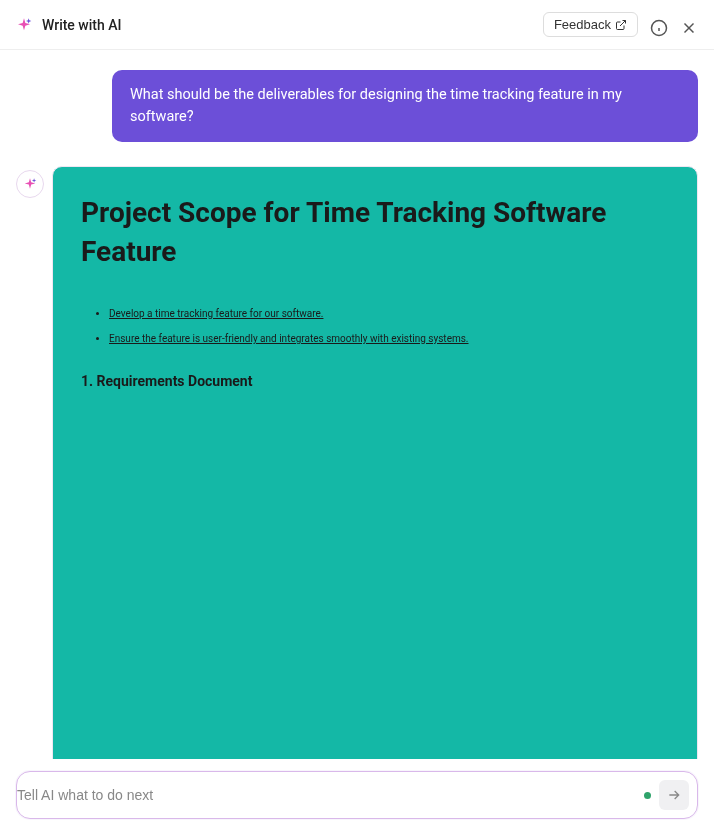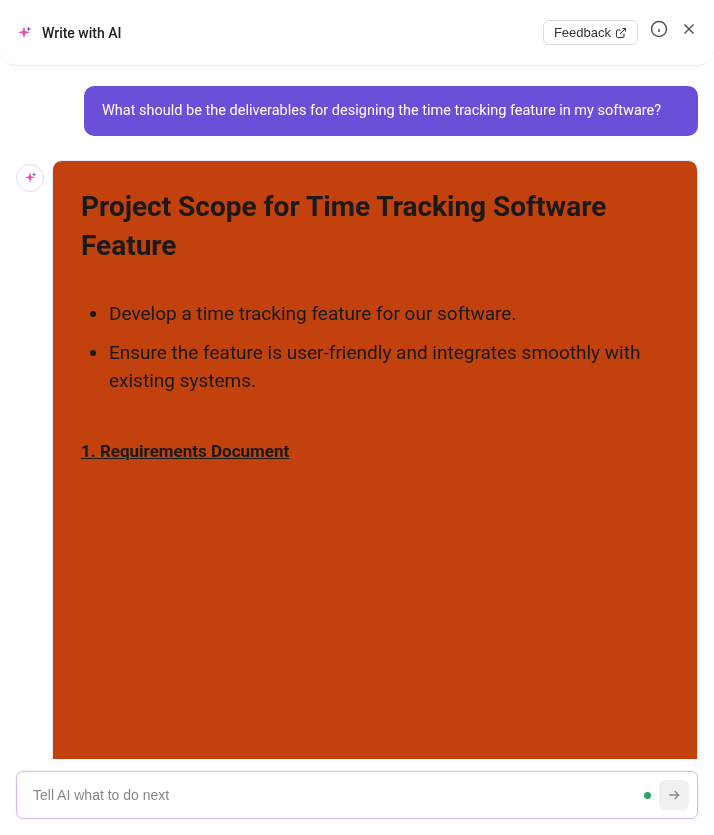--- a/index.html
+++ b/index.html
@@ -8,40 +8,39 @@
       background: #fff;
       width: 714px;
       height: 835px;
       overflow: hidden;
       color: #1a1a1a;
     }
     .header {
       display: flex;
       align-items: center;
       justify-content: space-between;
-      padding: 20px 16px;
+      padding: 12px 16px;
       border-bottom: 1px solid #eee;
-      border-radius: 16px;
     }
     .header-left {
       display: flex;
       align-items: center;
       gap: 10px;
     }
     .sparkle-icon {
       width: 16px; height: 16px;
     }
     .header-title {
       font-size: 14px;
       font-weight: 500;
       color: #222;
     }
     .header-right {
       display: flex;
-      align-items: flex-start;
+      align-items: flex-end;
       gap: 12px;
     }
     .feedback-btn {
       display: flex;
       align-items: center;
       gap: 4px;
       font-size: 13px;
       color: #333;
       background: #fff;
       border: 1px solid #ddd;
@@ -59,89 +58,89 @@
       height: calc(100% - 120px);
       overflow: hidden;
     }
     .user-bubble {
       background: #6c4fd8;
       color: #fff;
       border-radius: 10px;
       padding: 14px 18px;
       font-size: 14.5px;
       line-height: 1.5;
-      margin-left: 68px;
+      margin-left: 96px;
       margin-bottom: 24px;
     }
     .response-wrap {
       display: flex;
       align-items: flex-start;
       gap: 8px;
     }
     .response-badge {
       flex: 0 0 auto;
       width: 28px; height: 28px;
       border-radius: 50%;
       border: 1px solid #e8d8ee;
       display: flex;
       align-items: center;
       justify-content: center;
       background: #fff;
       margin-top: 4px;
     }
     .response-card {
       flex: 1;
-      background: #c2410c;
+      background: #14b8a6;
       border: 1px solid #f0e6f2;
       border-radius: 10px;
       padding: 26px 28px 10px 28px;
       color: #1a1a1a;
       height: 608px;
       overflow: hidden;
     }
     .response-card h1 {
       font-size: 28px;
       font-weight: 700;
       line-height: 1.4;
       margin-bottom: 30px;
     }
     .response-card h2 {
       font-size: 20px;
       font-weight: 700;
       margin-top: 26px;
       margin-bottom: 8px;
     }
     .response-card h3 {
-      font-size: 17px;
+      font-size: 14px;
       font-weight: 700;
-      margin-top: 40px;
+      margin-top: 22px;
       margin-bottom: 6px;
-      text-decoration: underline;
     }
     .response-card ul {
       list-style: disc;
       padding-left: 28px;
     }
     .response-card li {
-      font-size: 19px;
+      font-size: 10px;
       line-height: 1.5;
       padding: 5px 0;
+      text-decoration: underline;
     }
     .input-bar-wrap {
       position: absolute;
       left: 0; right: 0; bottom: 0;
       padding: 12px 16px 16px 16px;
       background: #fff;
     }
     .input-bar {
       display: flex;
       align-items: center;
       border: 1px solid #d9b8ea;
-      border-radius: 7px;
-      padding: 8px 8px 8px 16px;
+      border-radius: 14px;
+      padding: 8px 8px 8px 0;
       gap: 8px;
       box-shadow: 0 0 0 1px rgba(140,80,200,0.06);
       background: #fff;
     }
     .input-field {
       flex: 1;
       border: none;
       outline: none;
       font-size: 14px;
       color: #444;

